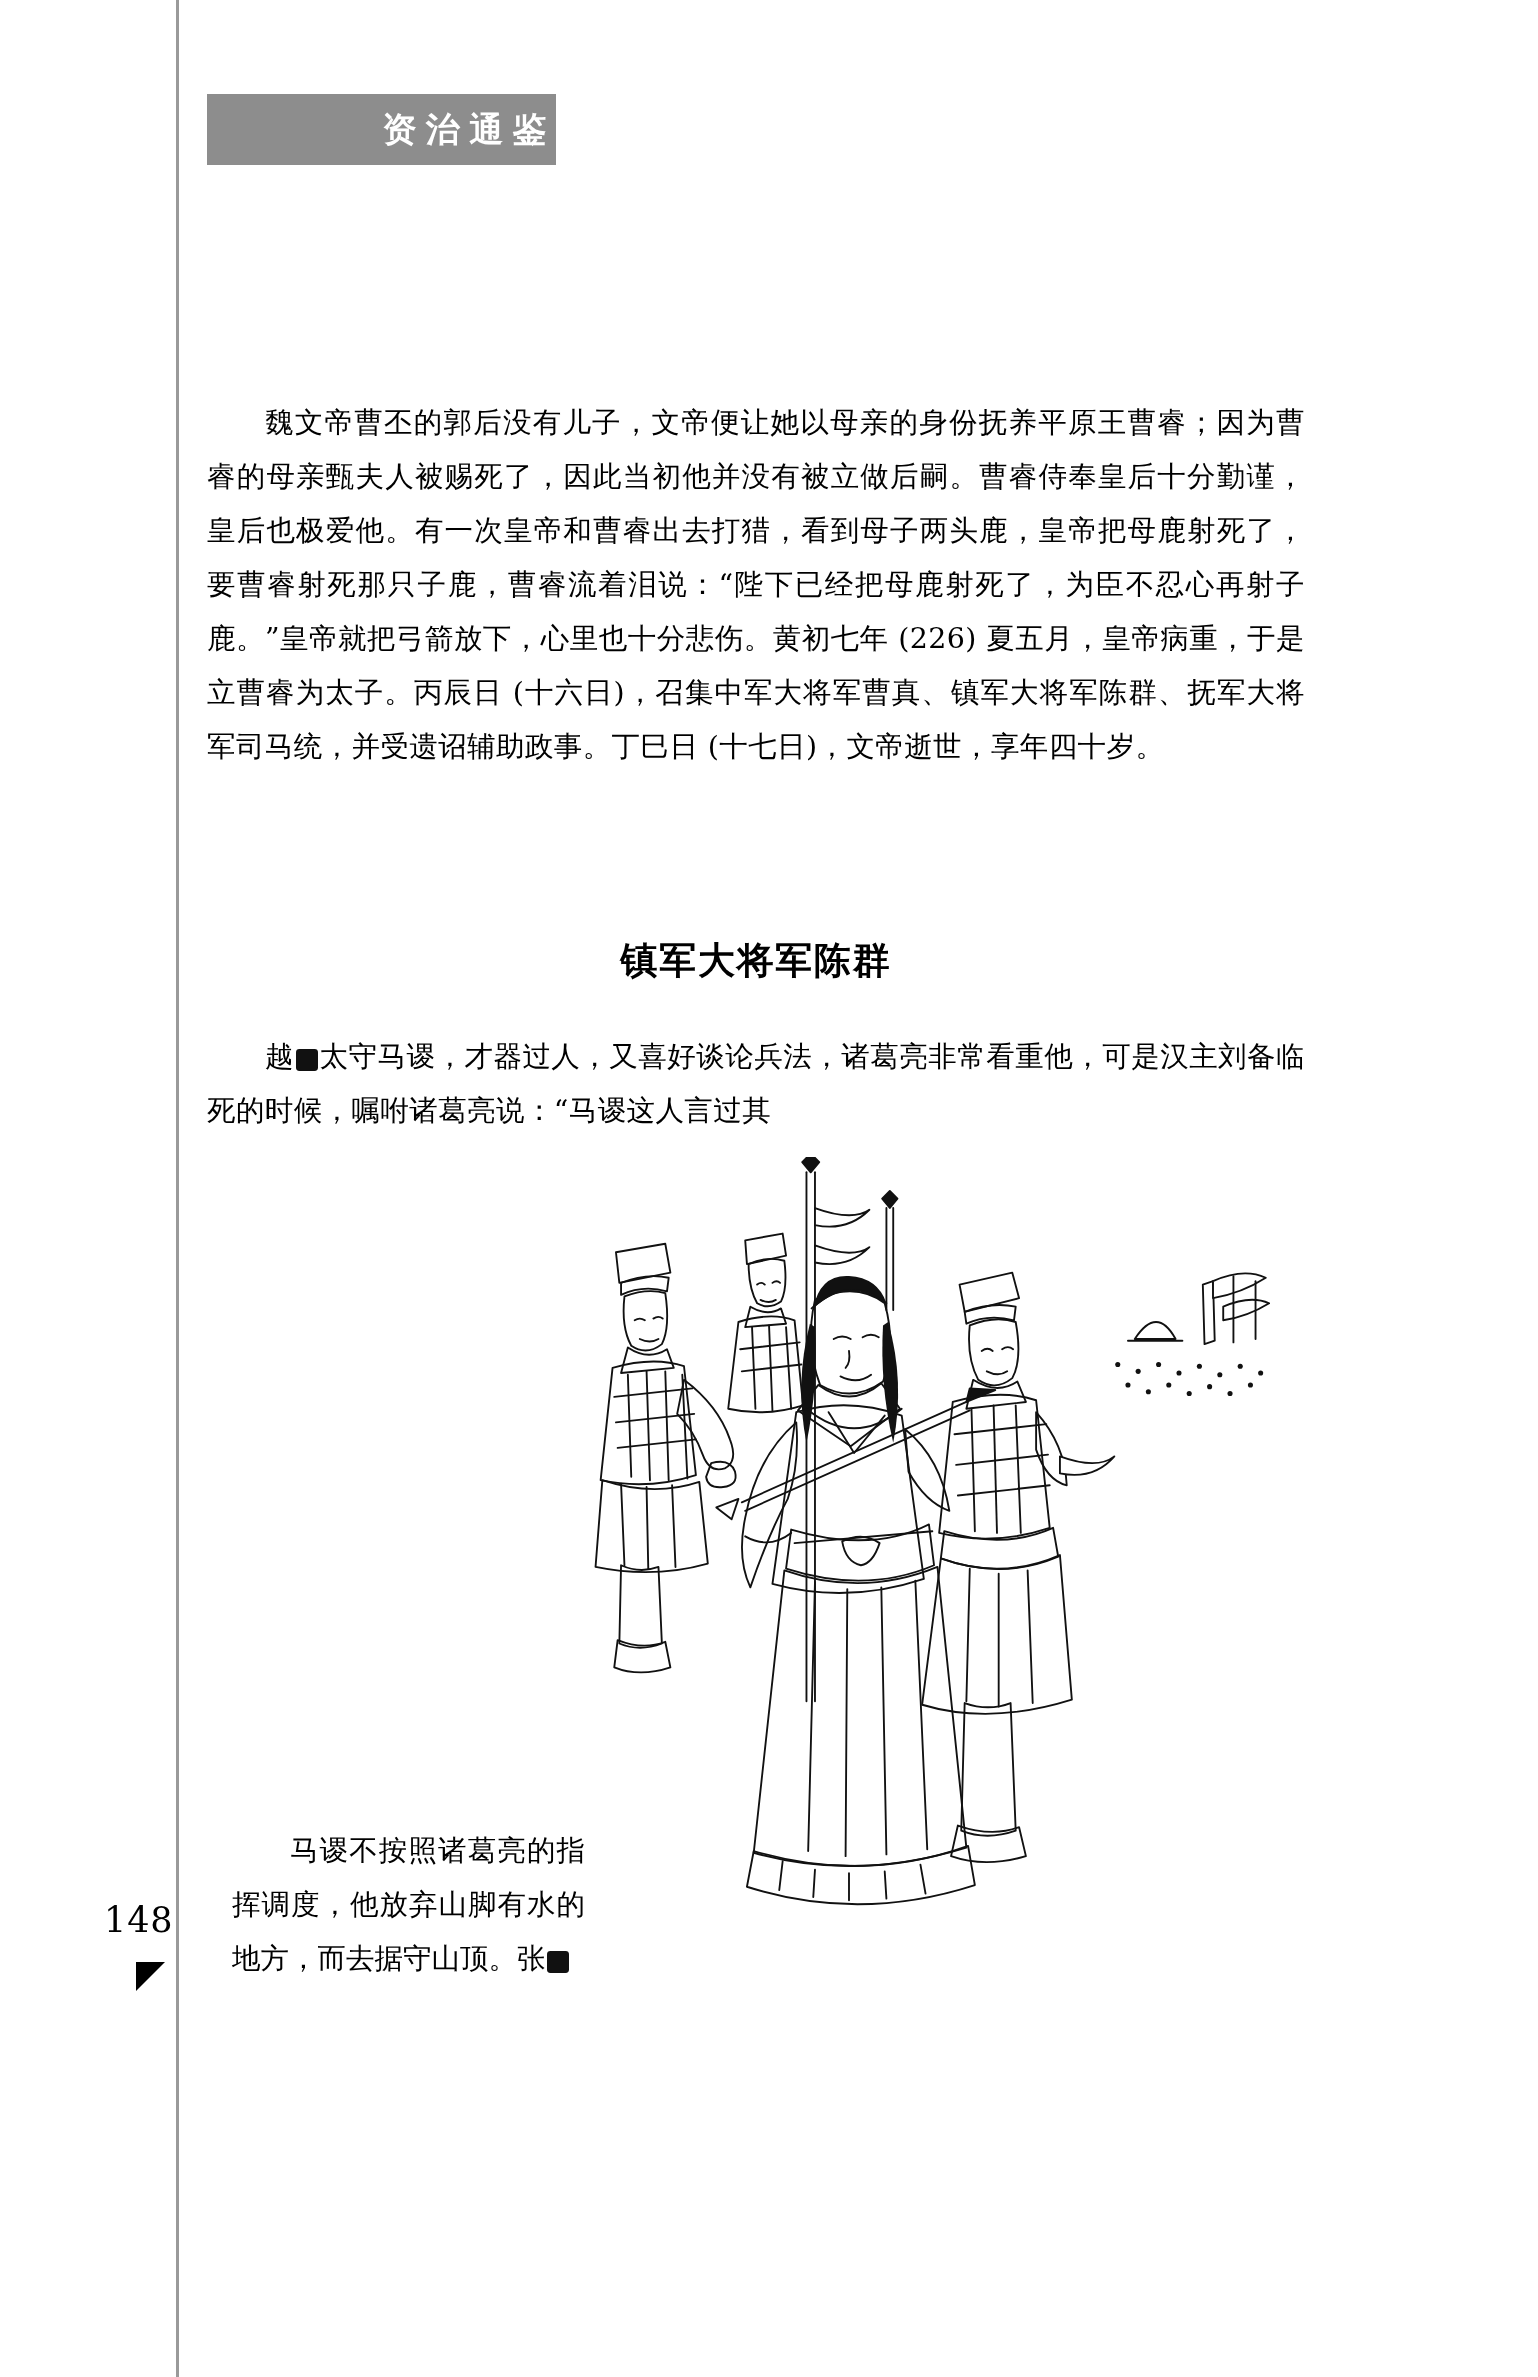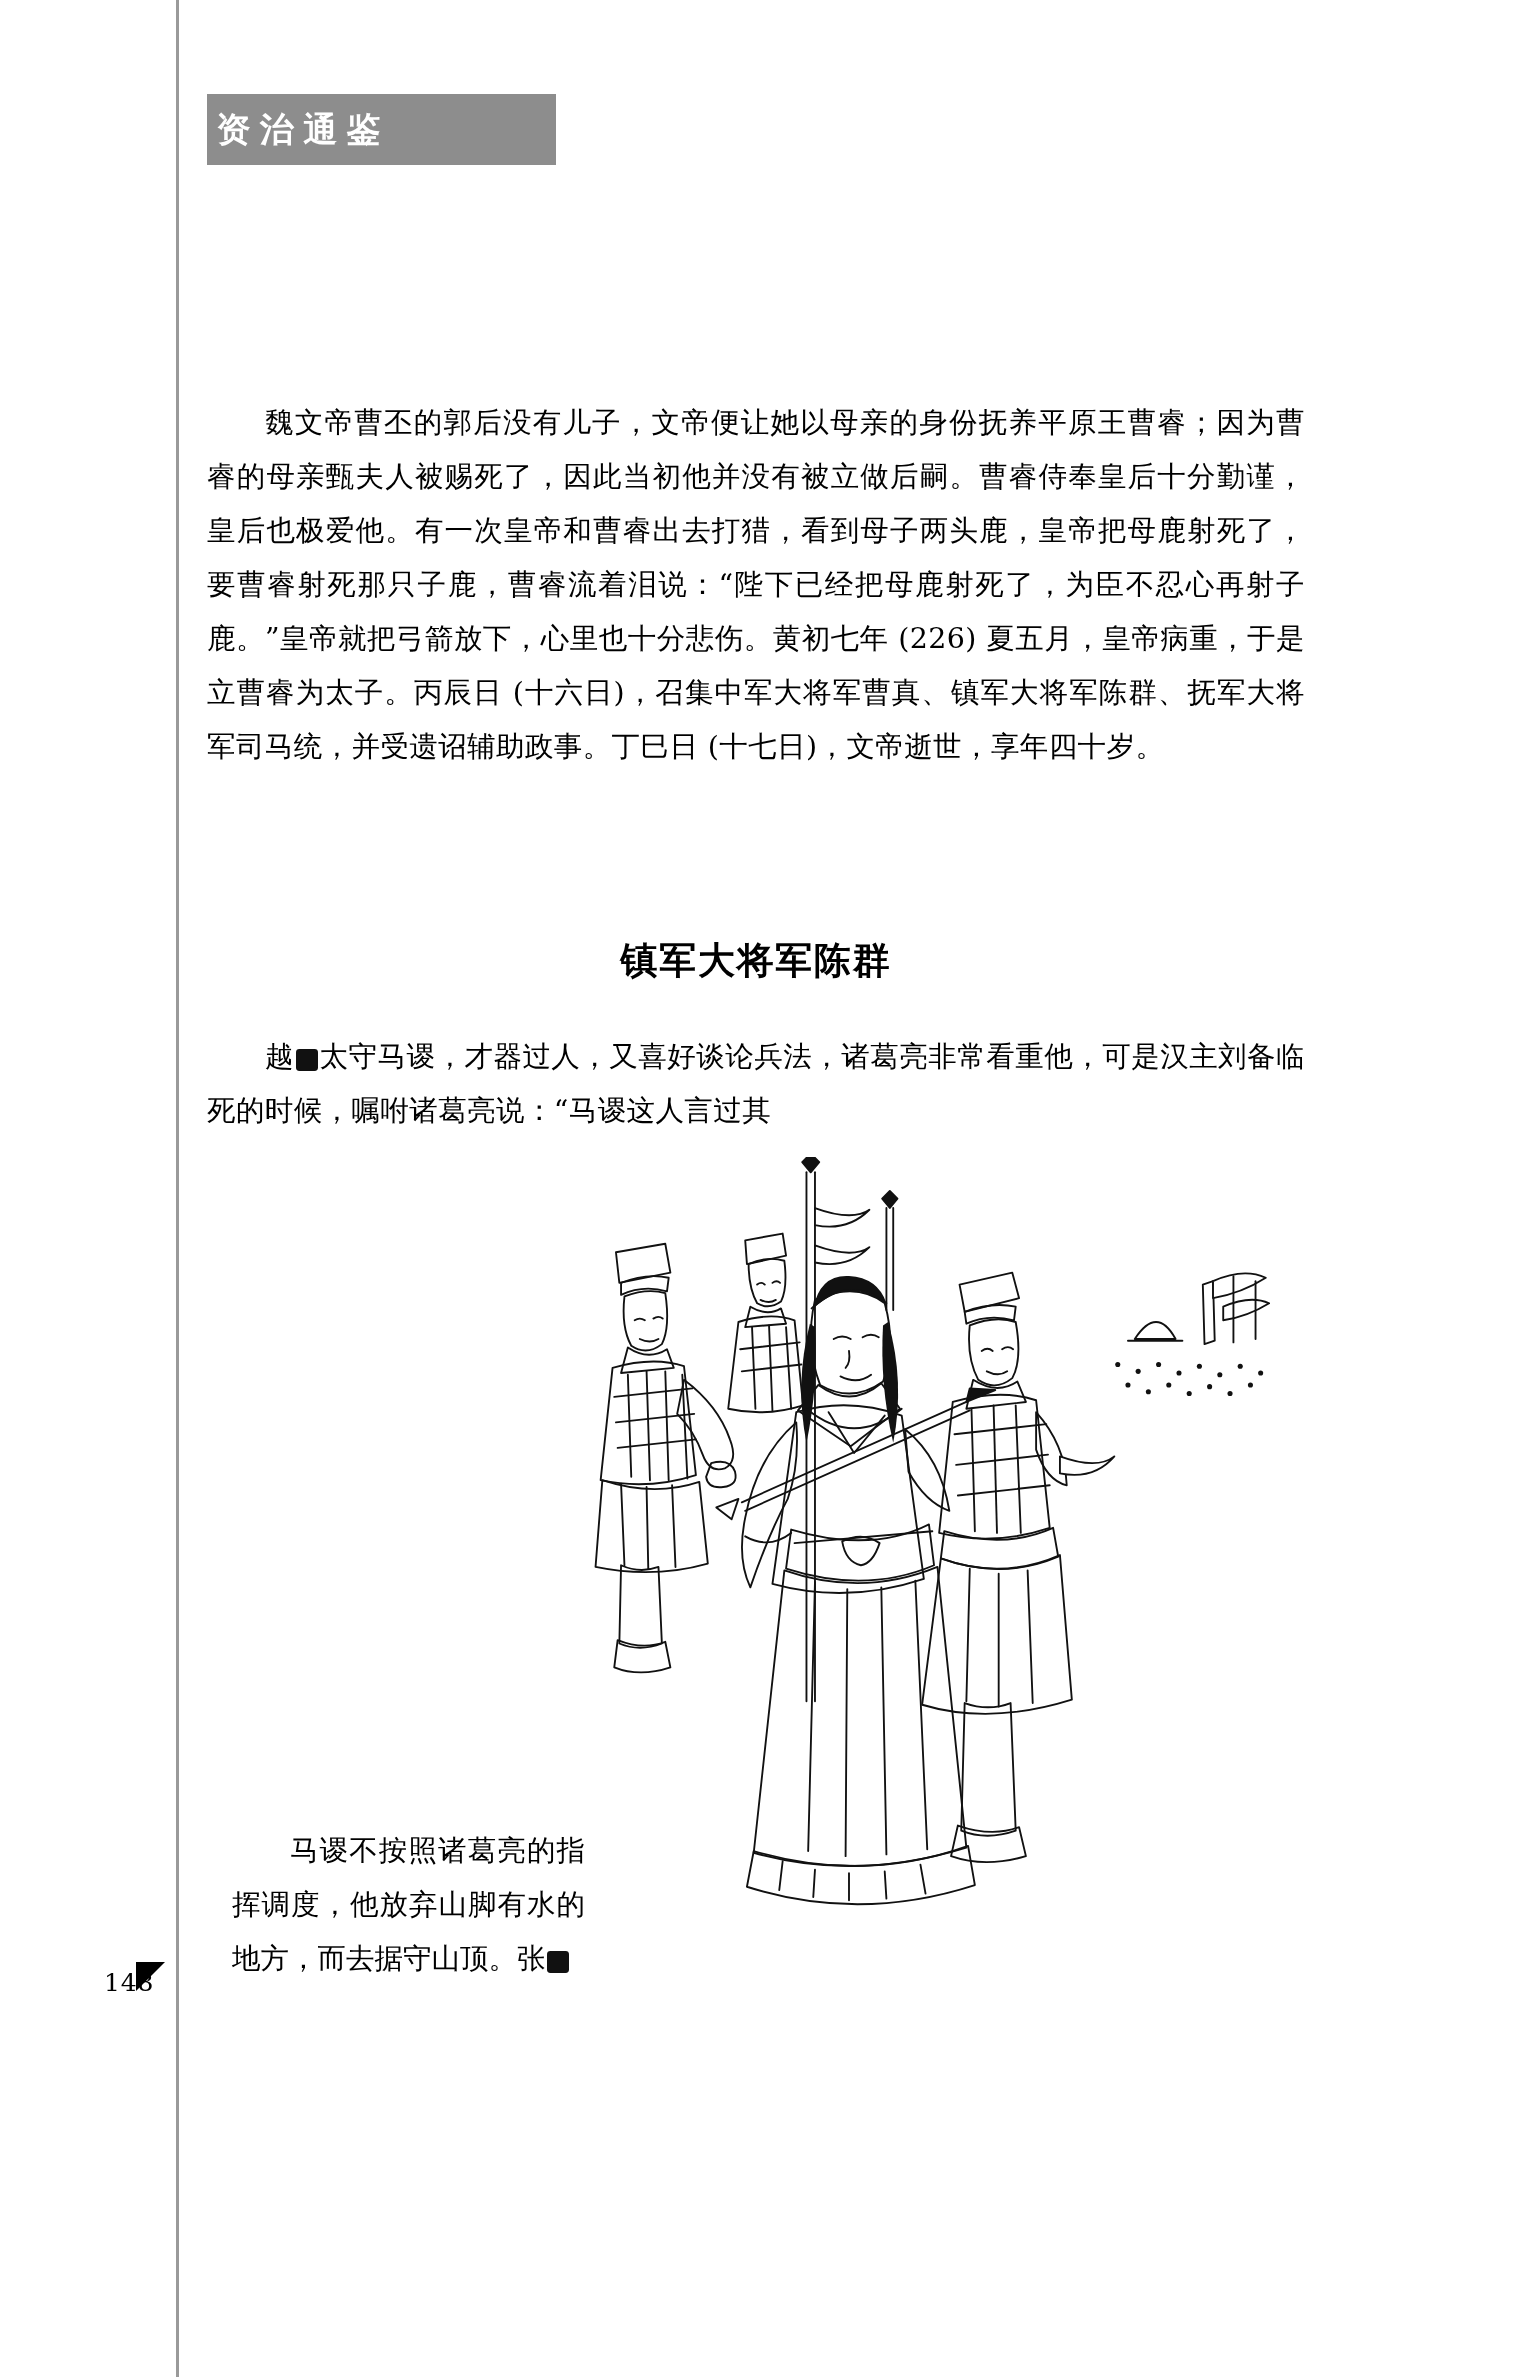--- a/index.html
+++ b/index.html
@@ -38,21 +38,21 @@
     width: 349px;
     height: 71px;
     background: #8d8d8d;
   }
   .runhead-text {
     position: absolute;
     left: 0; top: 0;
     width: 349px;
     height: 71px;
     line-height: 71px;
-    text-align: left;
+    text-align: right;
     color: #ffffff;
     font-family: "DejaVu Sans", "Liberation Sans", sans-serif;
     font-weight: bold;
     font-size: 34px;
     letter-spacing: 9.4px;
     text-indent: 9.4px;
   }
   h1.section-title {
     margin: 0;
     font-family: "DejaVu Sans", "Liberation Sans", sans-serif;
@@ -120,23 +120,23 @@
     left: 136px;
     top: 1962px;
     width: 0;
     height: 0;
     border-left: 29px solid #000;
     border-bottom: 29px solid transparent;
   }
   .folio-num {
     position: absolute;
     left: 104px;
-    top: 1968px;
+    top: 1900px;
     font-family: "DejaVu Serif", "Liberation Serif", serif;
-    font-size: 25px;
+    font-size: 35px;
     color: #000;
     letter-spacing: 0.9px;
   }
   .glyph-box {
     display: inline-block;
     width: 22px;
     height: 22px;
     background: #111;
     color: #fff;
     font-family: "DejaVu Sans", "Liberation Sans", sans-serif;

